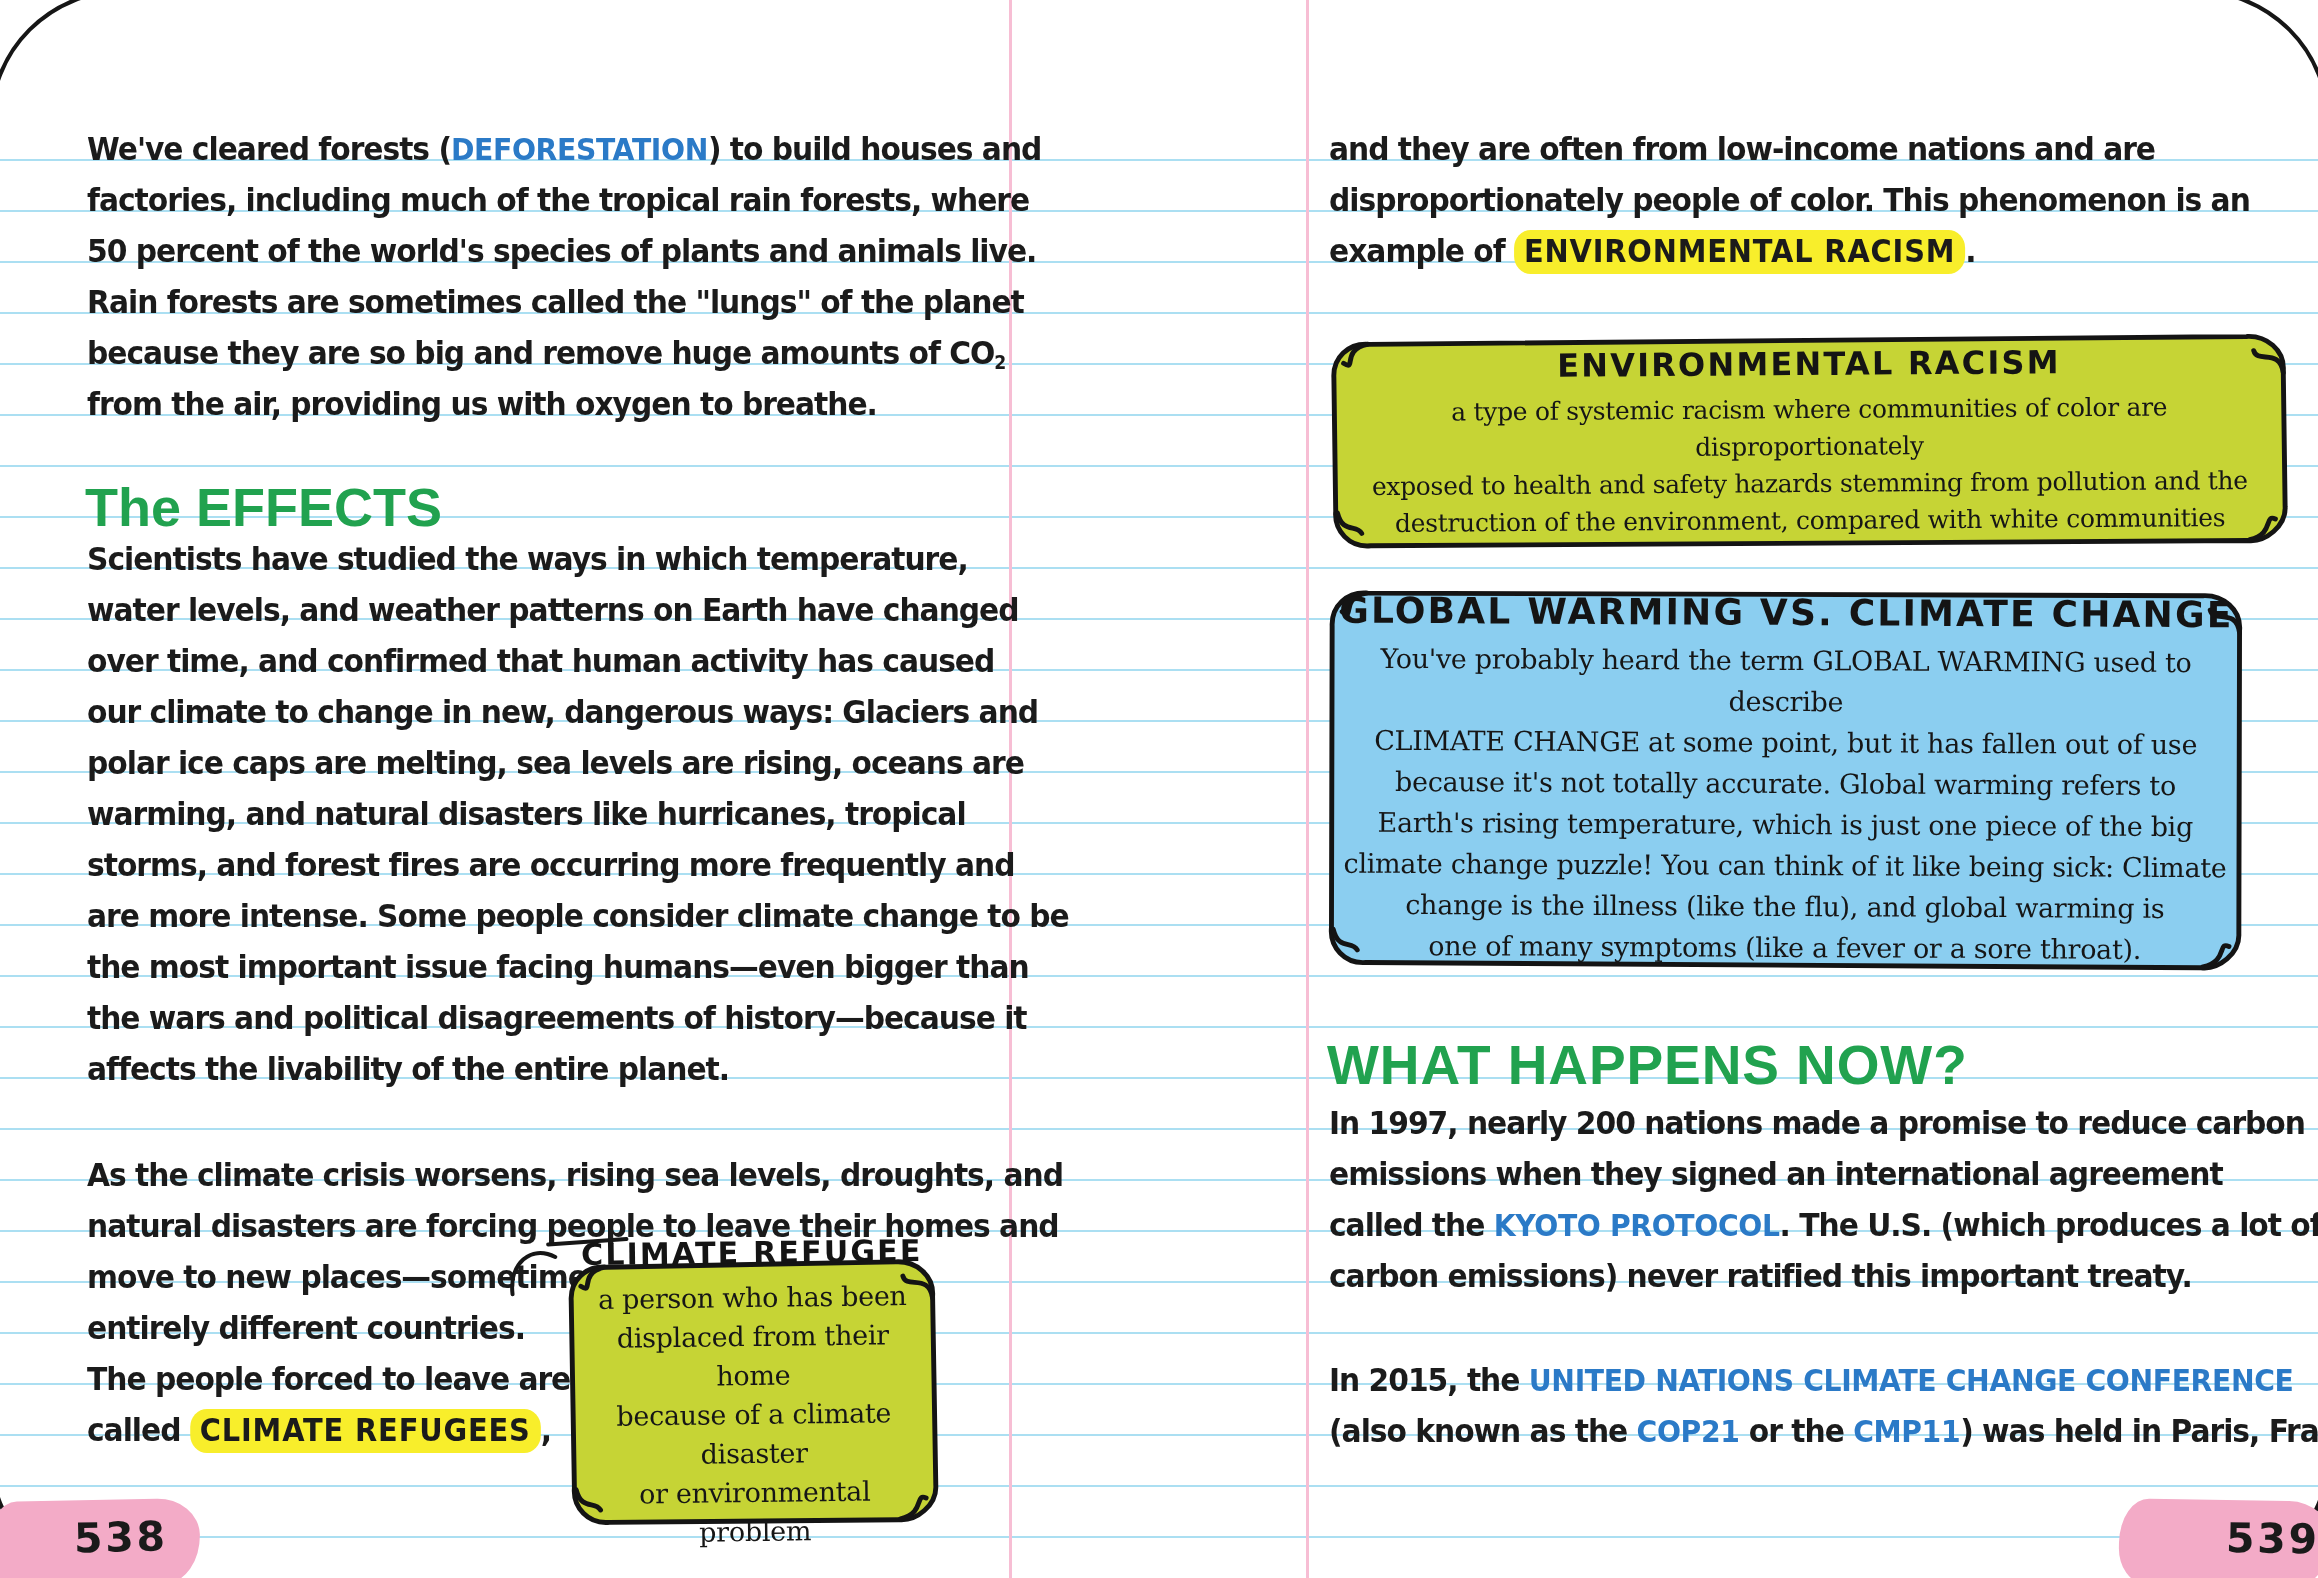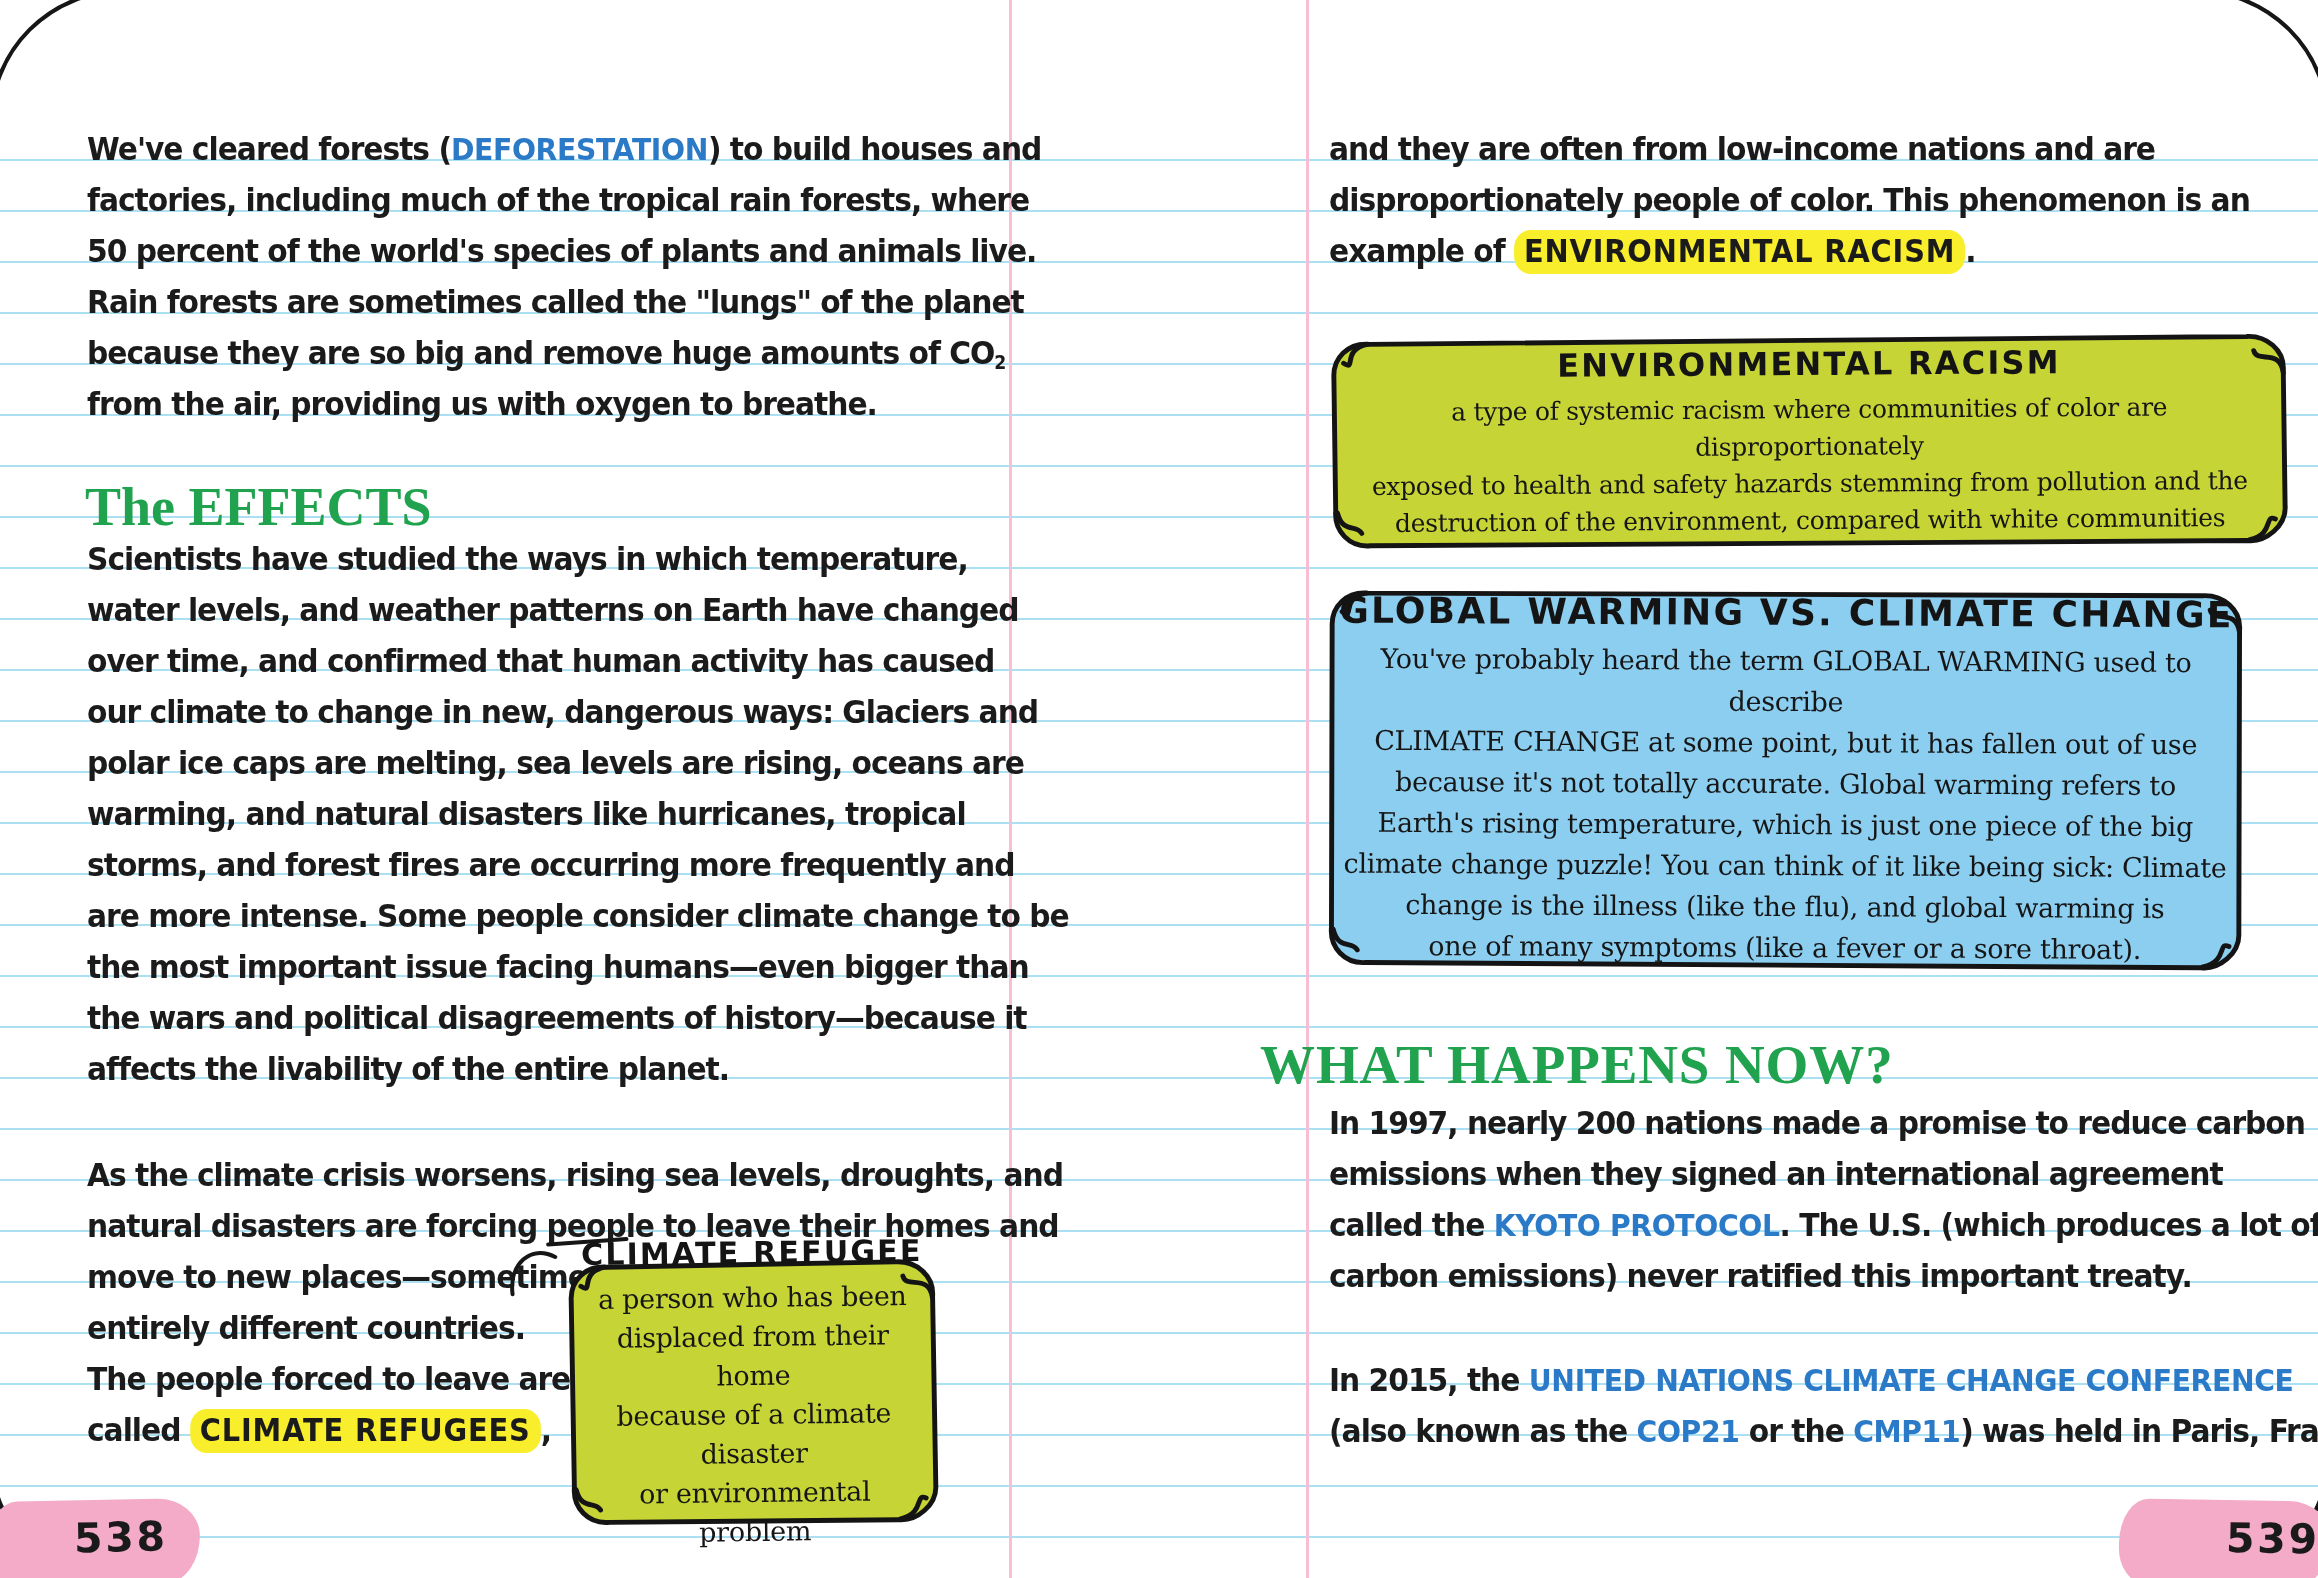--- a/index.html
+++ b/index.html
@@ -16,24 +16,24 @@
   
   .para{position:absolute;color:#1b1b1b;font-size:32px;letter-spacing:-1.1px;line-height:51px;
         transform:scaleX(.93);transform-origin:0 0;white-space:nowrap;font-weight:600;}
   .para .line{height:51px;}
   .seg-b{color:#2b7ac7;font-weight:700;font-size:.95em;letter-spacing:-0.4px;}
   .seg-hl{background:#f8ee2b;border-radius:18px;padding:2.7px 10.7px 4.5px;font-weight:800;
           letter-spacing:0.9px;font-size:.97em;}
   .seg-sub{font-size:.58em;vertical-align:-0.28em;}
 
   
-  .h-green{position:absolute;font-family:Liberation Serif, serif;font-weight:700;
+  .h-green{position:absolute;font-family:Liberation Sans, sans-serif;font-weight:700;
            color:#21a24f;white-space:nowrap;}
   #fx-heading{left:85px;top:476px;font-size:54px;}
-  #now-heading{left:1260px;top:1033px;font-size:55px;letter-spacing:0.9px;}
+  #now-heading{left:1327px;top:1033px;font-size:55px;letter-spacing:0.9px;}
 
   
   .plaque{position:absolute;}
   .plaque svg{position:absolute;left:0;top:0;overflow:visible;}
   .plaque .inner{position:absolute;inset:12.5px;display:flex;flex-direction:column;
                  align-items:center;justify-content:center;text-align:center;}
   .plaque h3{margin:0 0 7.1px 0;font-weight:800;letter-spacing:2.2px;color:#141414;
              font-family:"DejaVu Sans",sans-serif;white-space:nowrap;}
   .plaque .pbody{font-family:"DejaVu Serif","Liberation Serif",serif;color:#161616;}
   #box-refugee{left:567px;top:1259px;width:373px;height:268px;transform:rotate(-.7deg);}

